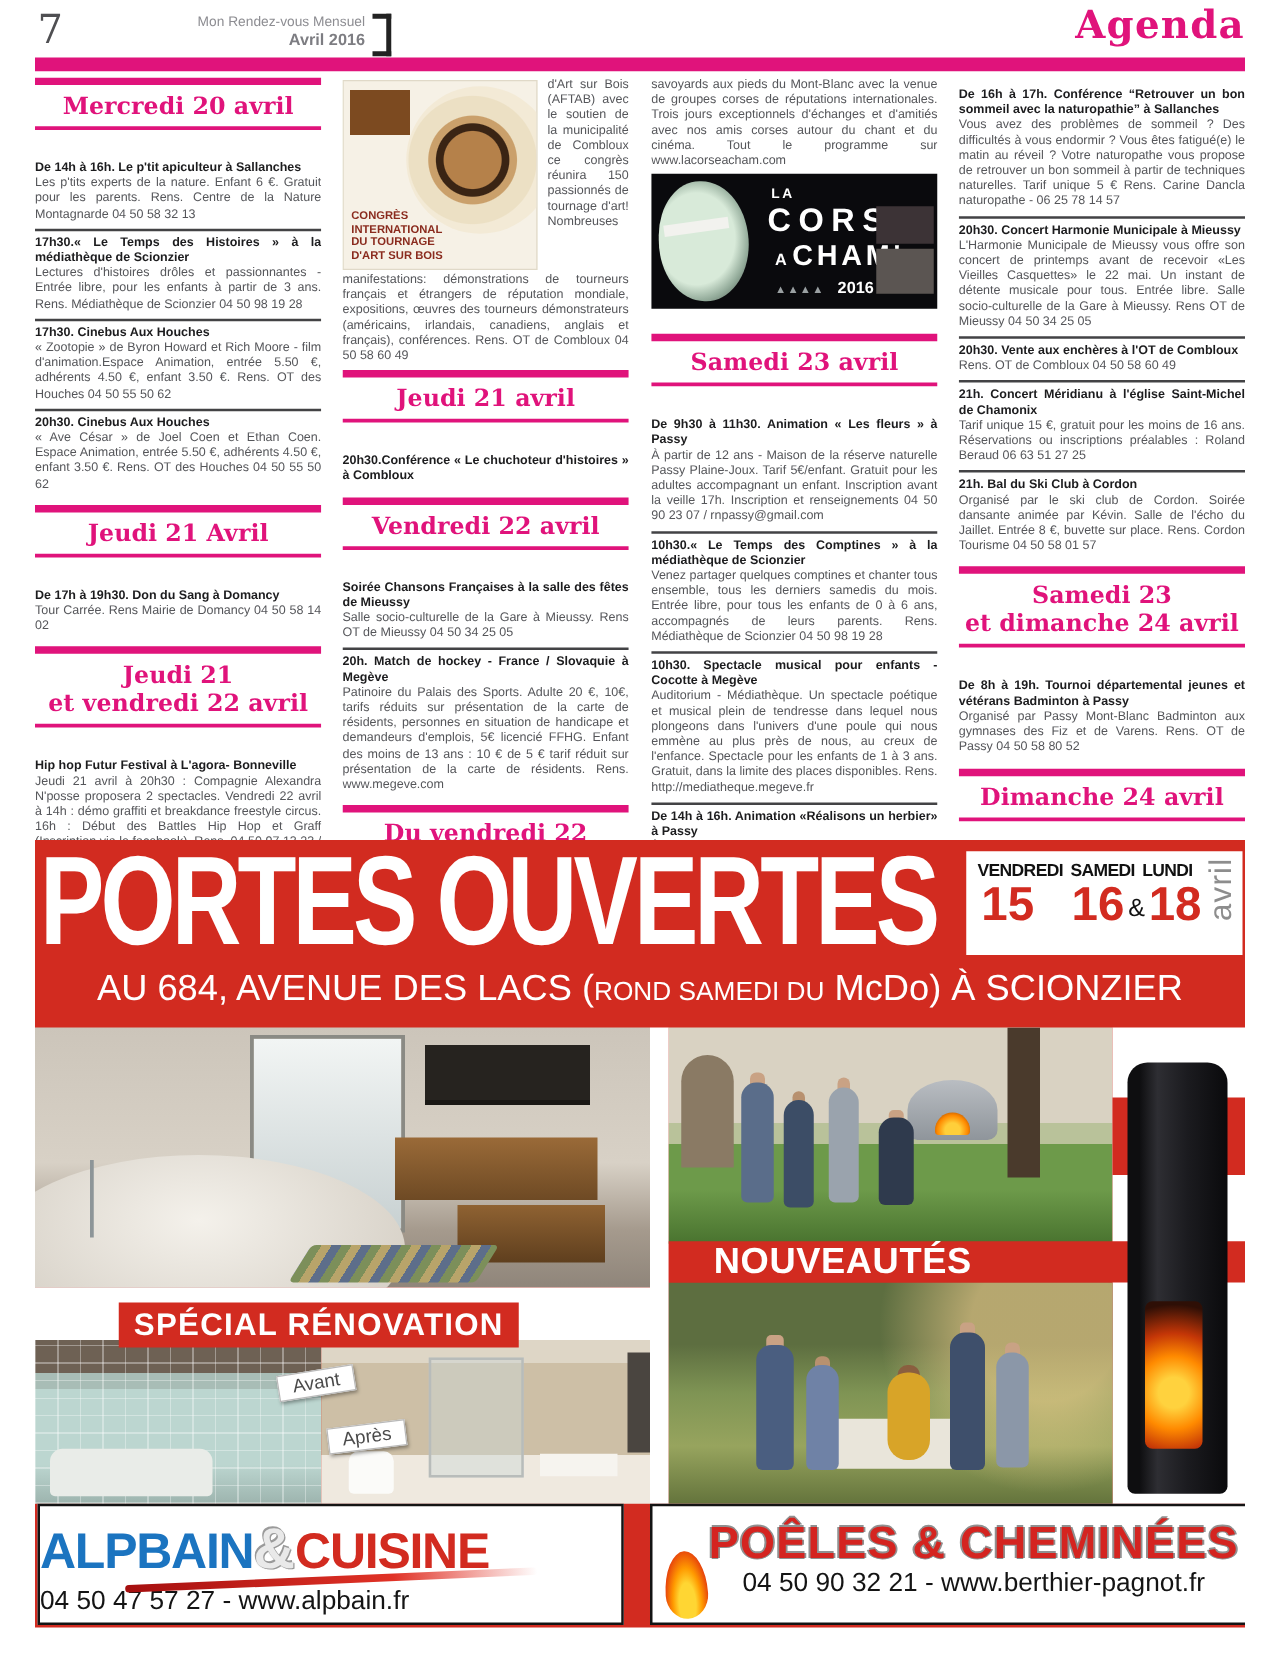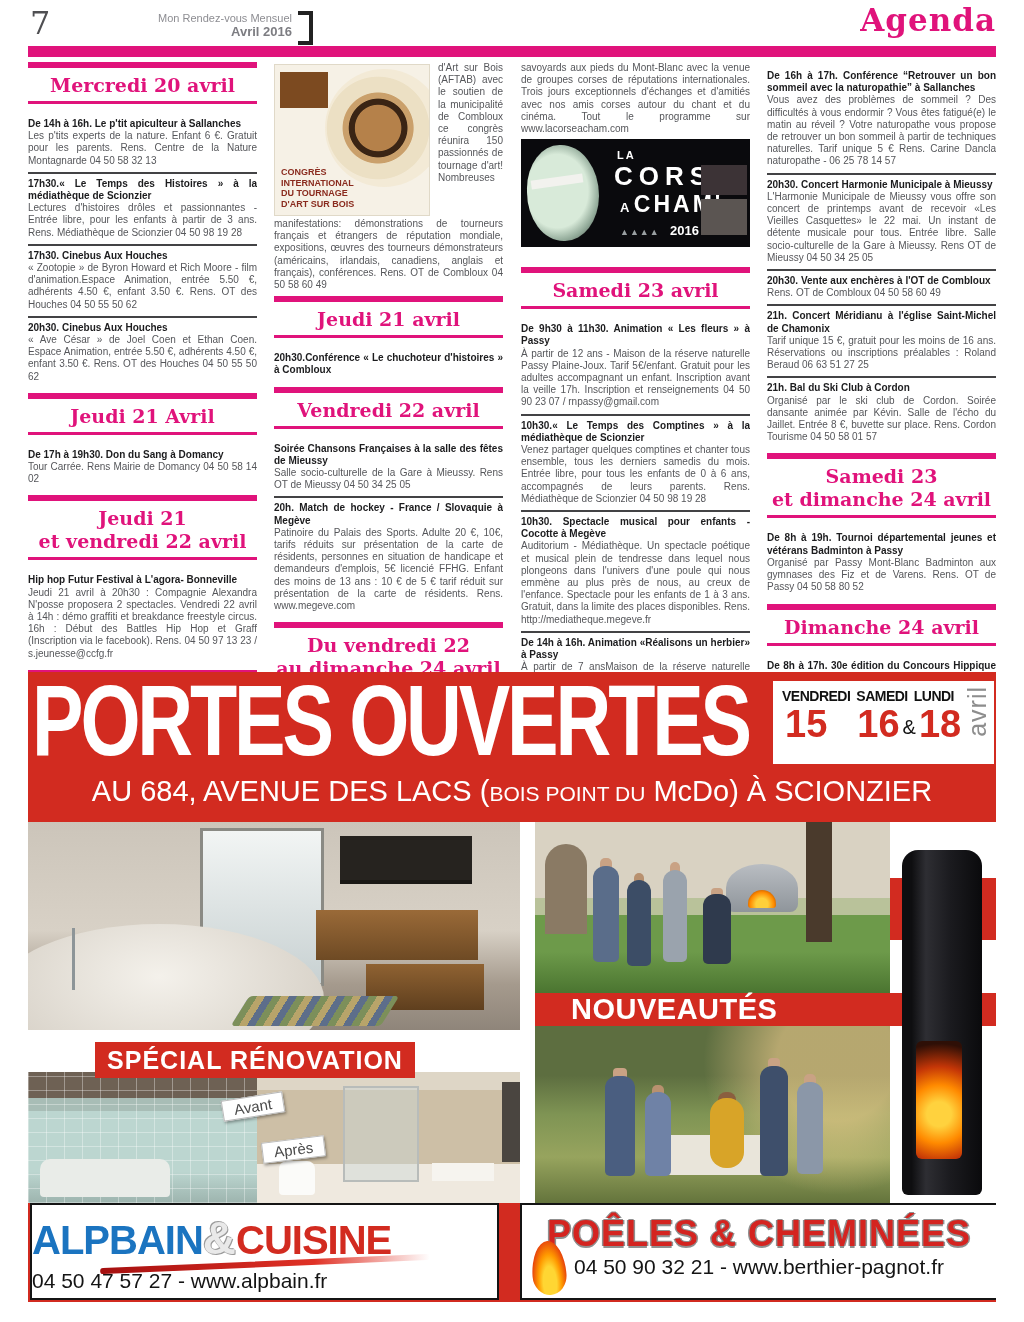--- a/index.html
+++ b/index.html
@@ -12,21 +12,21 @@
          color:#8d8d92;font-size:11px;line-height:13px;}
   .brand .b2{font-weight:bold;font-size:13px;color:#7d7d82;}
   .bracket{position:absolute;left:298px;top:11px;width:11px;height:26px;
            border-top:4px solid #222;border-right:4px solid #222;border-bottom:4px solid #222;}
   .agenda{position:absolute;right:28px;top:2px;font-family:"DejaVu Serif",serif;
           font-weight:bold;font-size:31px;color:#e0137b;letter-spacing:1px;}
   .toprule{position:absolute;left:28px;top:46px;width:968px;height:11px;background:#e0137b;}
   
   .col{position:absolute;top:62px;width:229px;height:610px;overflow:hidden;}
   .c1{left:28px;} .c2{left:274px;} .c3{left:521px;} .c4{left:767px;}
-  .dayhead{margin:0 0 10px;}
+  .dayhead{margin:0 0 21px;}
   .bar6{height:6px;background:#e0137b;margin-bottom:6px;}
   .bar3{height:3px;background:#e0137b;margin-top:4px;}
   .daytitle{font-family:"DejaVu Serif",serif;font-weight:bold;font-size:19px;line-height:23px;
             color:#e0137b;text-align:center;white-space:pre-line;}
   .entry{border-top:2px solid #434345;padding:4px 0 5px;}
   .entry.first{border-top:none;}
   .etitle{font-weight:bold;font-size:10px;line-height:12.2px;color:#1c1c1e;text-align:justify;}
   .ebody{font-size:10px;line-height:12.2px;color:#55565a;text-align:justify;}
   .intro{font-size:10px;line-height:12.2px;color:#55565a;text-align:justify;margin-bottom:4px;}
   .dayhead.gap{margin-top:5px;}
@@ -128,21 +128,21 @@
   .boxL{position:absolute;left:2px;top:531px;width:465px;height:93px;background:#fff;border:2px solid #141414;
         text-align:left;overflow:hidden;}
   .logo-line{margin-top:6px;white-space:nowrap;}
   .alp{font-weight:bold;font-size:40px;color:#1b74c0;letter-spacing:-1px;}
   .lamp{font-weight:bold;font-size:46px;color:#e9e9e9;text-shadow:0 0 1px #8a8a8a,1px 1px 0 #9c9c9c,-1px -1px 0 #9c9c9c;}
   .cui{font-weight:bold;font-size:40px;color:#d22b20;letter-spacing:-1px;}
   .swoosh{width:330px;height:6px;margin:-4px auto 2px;border-radius:3px;transform:rotate(-2.5deg);
           background:linear-gradient(90deg,#a50f0f,#e03226 65%,rgba(224,50,38,0));}
   .phone{font-size:21px;color:#141414;}
   .boxR{position:absolute;left:492px;top:531px;width:474px;height:93px;background:#fff;border:2px solid #141414;
-        text-align:center;overflow:hidden;}
+        text-align:center;overflow:hidden;padding-left:20px;}
   .poeles{margin-top:8px;font-weight:bold;font-size:36px;letter-spacing:1px;color:#d42420;
           text-shadow:1.5px 0 0 #909090,-1.5px 0 0 #909090,0 1.5px 0 #909090,0 -1.5px 0 #909090;}
   .flame{position:absolute;left:10px;bottom:3px;width:34px;height:54px;border-radius:50% 50% 50% 50%/64% 64% 36% 36%;
          transform:rotate(-4deg);
          background:radial-gradient(ellipse at 50% 78%,#ffd633 0 28%,#ff9a00 48%,#e8470b 72%,#b3230a 100%);}
 </style>
 </head>
 <body>
 
 <div class="page">
@@ -343,21 +343,21 @@
       <div class="nums">
         <span class="num n1">15</span>
         <span class="num">16</span>
         <span class="amp">&amp;</span>
         <span class="num">18</span>
       </div>
       <div class="month">avril</div>
     </div>
 
     <div class="address">
-      <span class="a-big">AU 684, AVENUE DES LACS (</span><span class="a-small">BOIS POINT DU</span><span class="a-big"> McDo) À SCIONZIER</span>
+      <span class="a-big">AU 684, AVENUE DES LACS (</span><span class="a-small">ROND SAMEDI DU</span><span class="a-big"> McDo) À SCIONZIER</span>
     </div>
 
     <div class="phL">
       <div class="win"></div>
       <div class="shelf"></div>
       <div class="cab1"></div>
       <div class="cab2"></div>
       <div class="tub"></div>
       <div class="faucet"></div>
       <div class="rug"></div>

